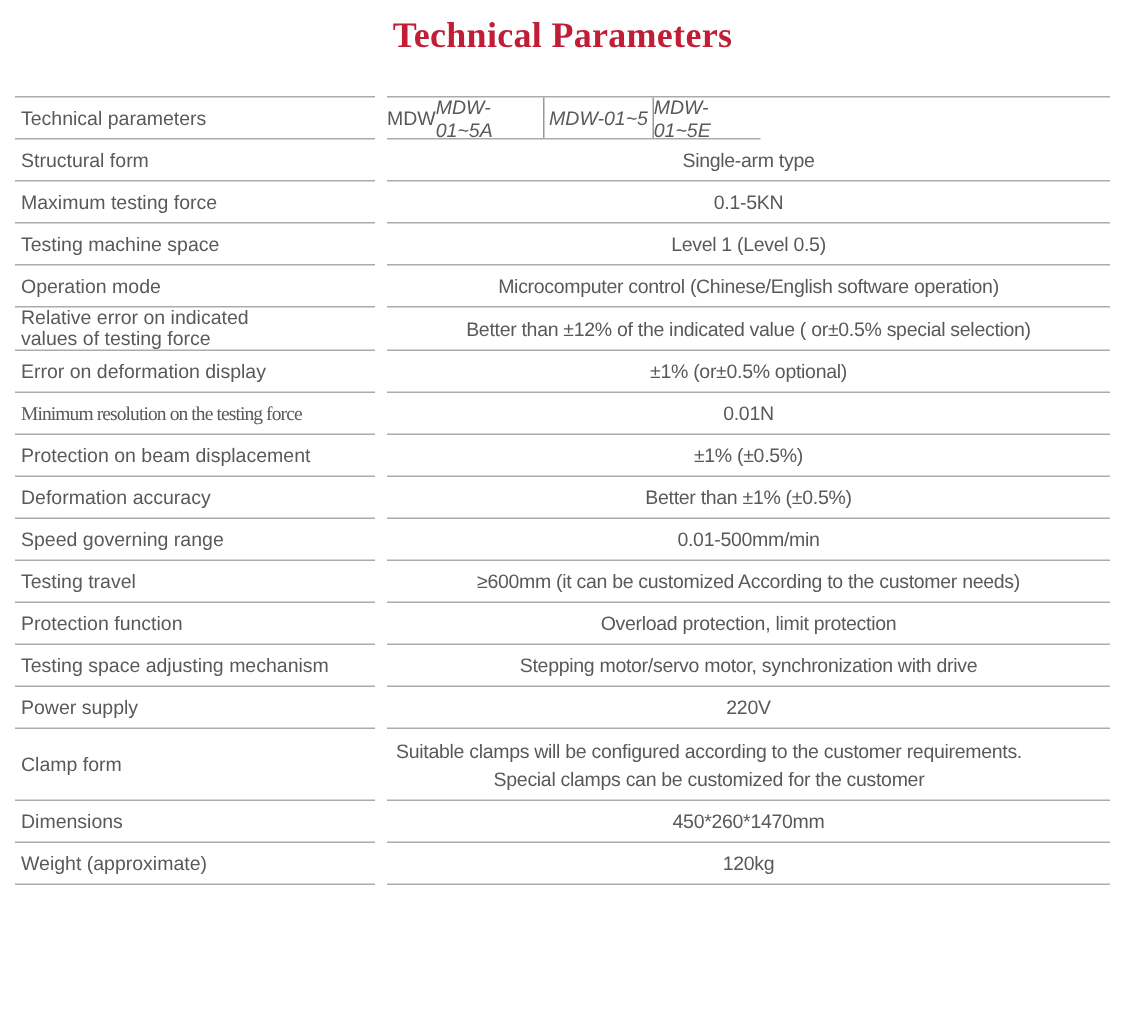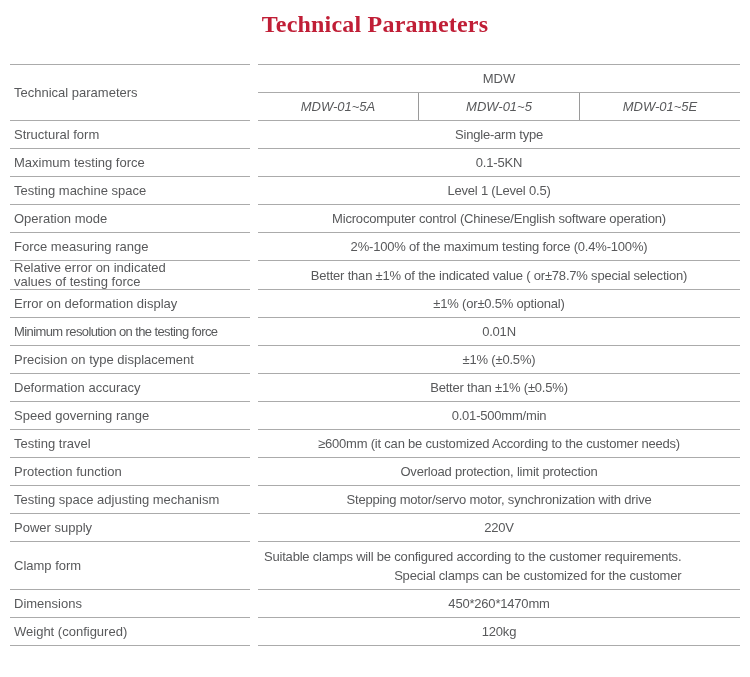--- a/index.html
+++ b/index.html
@@ -40,28 +40,28 @@
     width: 240px;
     flex: 0 0 240px;
     display: flex;
     align-items: center;
     padding-left: 4px;
     border-bottom: 1px solid var(--line);
     white-space: pre;
     line-height: 14px;
     overflow: visible;
   }
-  .label-cell.condensed { letter-spacing: -0.6px; }
+  .label-cell.condensed { letter-spacing: -0.6px; font-family: Liberation Serif, serif; }
   .col-gap { width: 8px; flex: 0 0 8px; }
   .header-row .label-cell { border-top: 1px solid var(--line); }
   .header-right {
     flex: 1;
     border-top: 1px solid var(--line);
     display: flex;
-    flex-direction: column;
+    flex-direction: row;
   }
   .group-cell {
     height: 28px;
     display: flex;
     align-items: center;
     justify-content: center;
     border-bottom: 1px solid var(--line);
   }
   .models-row {
     height: 28px;
@@ -86,21 +86,21 @@
     align-items: center;
     justify-content: center;
     padding: 0 4px;
     border-bottom: 1px solid var(--line);
     line-height: 15px;
     letter-spacing: -0.2px;
     white-space: pre-line;
   }
   .value-cell.left {
     justify-content: flex-start;
-    text-align: right;
+    text-align: center;
     padding-left: 6px;
     line-height: 19px;
   }
 </style>
 </head>
 <body>
 
 <div class="page">
   <h1 class="title">Technical Parameters</h1>
 
@@ -135,47 +135,42 @@
     <div class="col-gap"></div>
     <div class="value-cell">Level 1 (Level 0.5)</div>
   </div>
 
   <div class="row">
     <div class="label-cell">Operation mode</div>
     <div class="col-gap"></div>
     <div class="value-cell">Microcomputer control (Chinese/English software operation)</div>
   </div>
 
-  <div class="row">
-    <div class="label-cell">Force measuring range</div>
-    <div class="col-gap"></div>
-    <div class="value-cell">2%-100% of the maximum testing force (0.4%-100%)</div>
-  </div>
 
   <div class="row">
     <div class="label-cell">Relative error on indicated
 values of testing force</div>
     <div class="col-gap"></div>
-    <div class="value-cell">Better than ±1% of the indicated value ( or±78.7% special selection)</div>
+    <div class="value-cell">Better than ±12% of the indicated value ( or±0.5% special selection)</div>
   </div>
 
   <div class="row">
     <div class="label-cell">Error on deformation display</div>
     <div class="col-gap"></div>
     <div class="value-cell">±1% (or±0.5% optional)</div>
   </div>
 
   <div class="row">
     <div class="label-cell condensed">Minimum resolution on the testing force</div>
     <div class="col-gap"></div>
     <div class="value-cell">0.01N</div>
   </div>
 
   <div class="row">
-    <div class="label-cell">Precision on type displacement</div>
+    <div class="label-cell">Protection on beam displacement</div>
     <div class="col-gap"></div>
     <div class="value-cell">±1% (±0.5%)</div>
   </div>
 
   <div class="row">
     <div class="label-cell">Deformation accuracy</div>
     <div class="col-gap"></div>
     <div class="value-cell">Better than ±1% (±0.5%)</div>
   </div>
 
@@ -216,19 +211,19 @@
 Special clamps can be customized for the customer</div>
   </div>
 
   <div class="row">
     <div class="label-cell">Dimensions</div>
     <div class="col-gap"></div>
     <div class="value-cell">450*260*1470mm</div>
   </div>
 
   <div class="row">
-    <div class="label-cell">Weight (configured)</div>
+    <div class="label-cell">Weight (approximate)</div>
     <div class="col-gap"></div>
     <div class="value-cell">120kg</div>
   </div>
 </div>
   </div>
 </div>
 
 </body></html>

